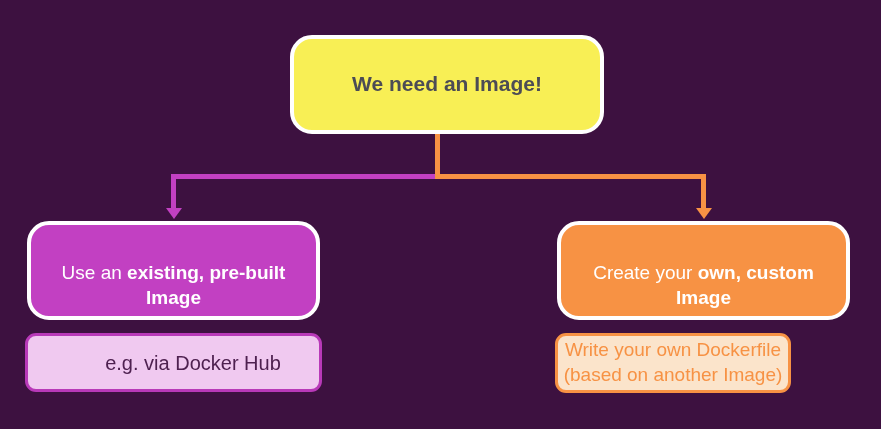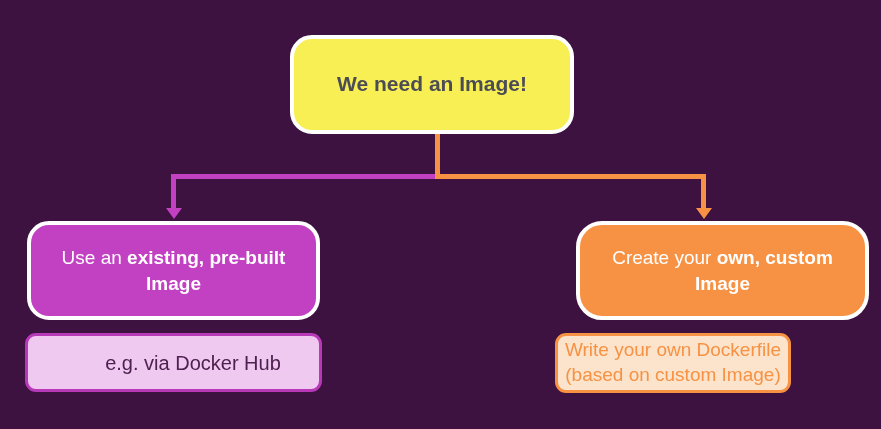--- a/index.html
+++ b/index.html
@@ -30,33 +30,34 @@
     position: absolute;
     border: 4px solid var(--color-white);
     border-radius: 22px;
     display: flex;
     align-items: center;
     justify-content: center;
     text-align: center;
     line-height: 1.35;
   }
   .node-root {
-    left: 290px; top: 35px; width: 284px; height: 99px;
+    left: 290px; top: 35px; width: 314px; height: 99px;
     background: var(--color-yellow);
     color: var(--color-dark_text);
     font-weight: bold; font-size: 21px; align-items: center;
   }
   .node-branch {
     width: 293px; height: 99px; top: 221px;
     color: var(--color-white);
     font-size: 19px;
-    padding: 12px 24px;
+    padding: 5px 24px;
+    align-items: flex-end;
   }
   .node-existing { left: 27px;  background: var(--color-magenta); }
-  .node-custom   { left: 576px; background: var(--color-orange); border-radius: 26px; }
+  .node-custom   { left: 557px; background: var(--color-orange); }
   .node-branch strong { font-weight: bold; }
   
   .note {
     position: absolute;
     border-radius: 11px;
     display: flex;
     flex-direction: column;
     align-items: center;
     justify-content: center;
     text-align: center;
@@ -119,16 +120,16 @@
   <div class="node node-branch node-custom">
     <span><span>Create your </span><strong>own, custom Image</strong></span>
   </div>
 
   <div class="note note-existing">
     <span>e.g. via Docker Hub</span>
   </div>
 
   <div class="note note-custom">
     <span>Write your own Dockerfile</span>
-    <span>(based on custom Image)</span>
+    <span>(based on another Image)</span>
   </div>
 
 </div>
 
 </body></html>

